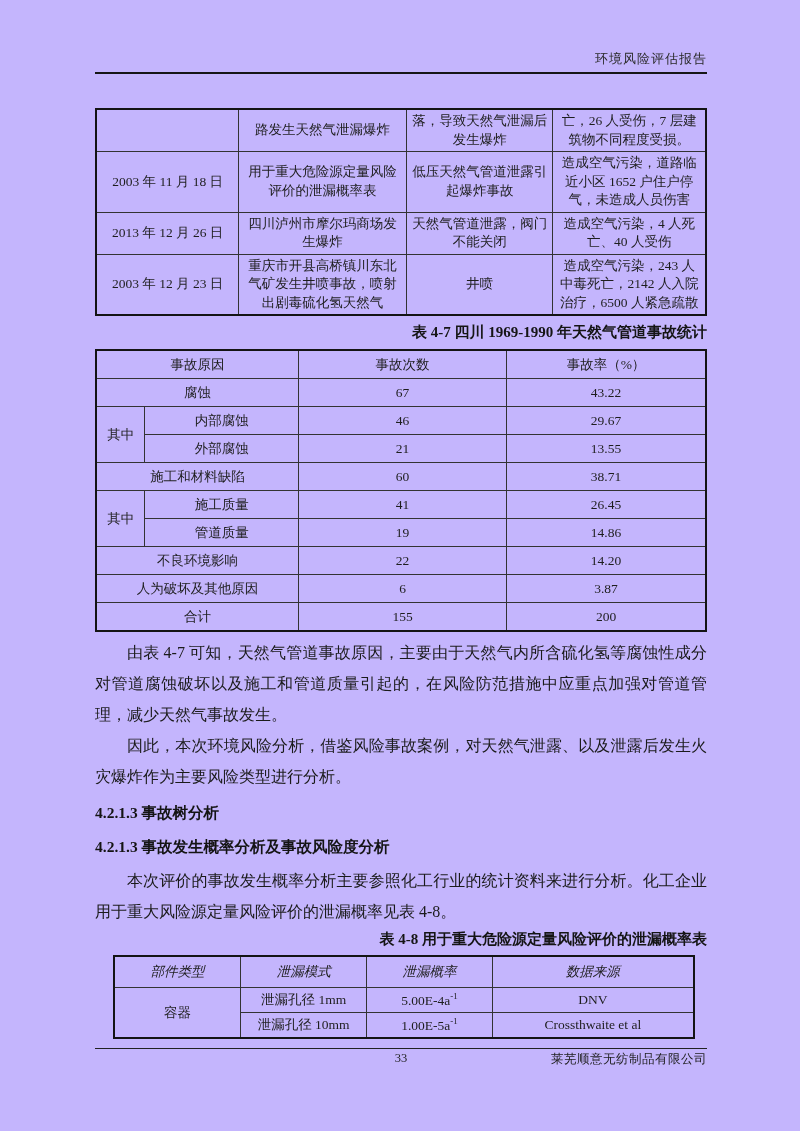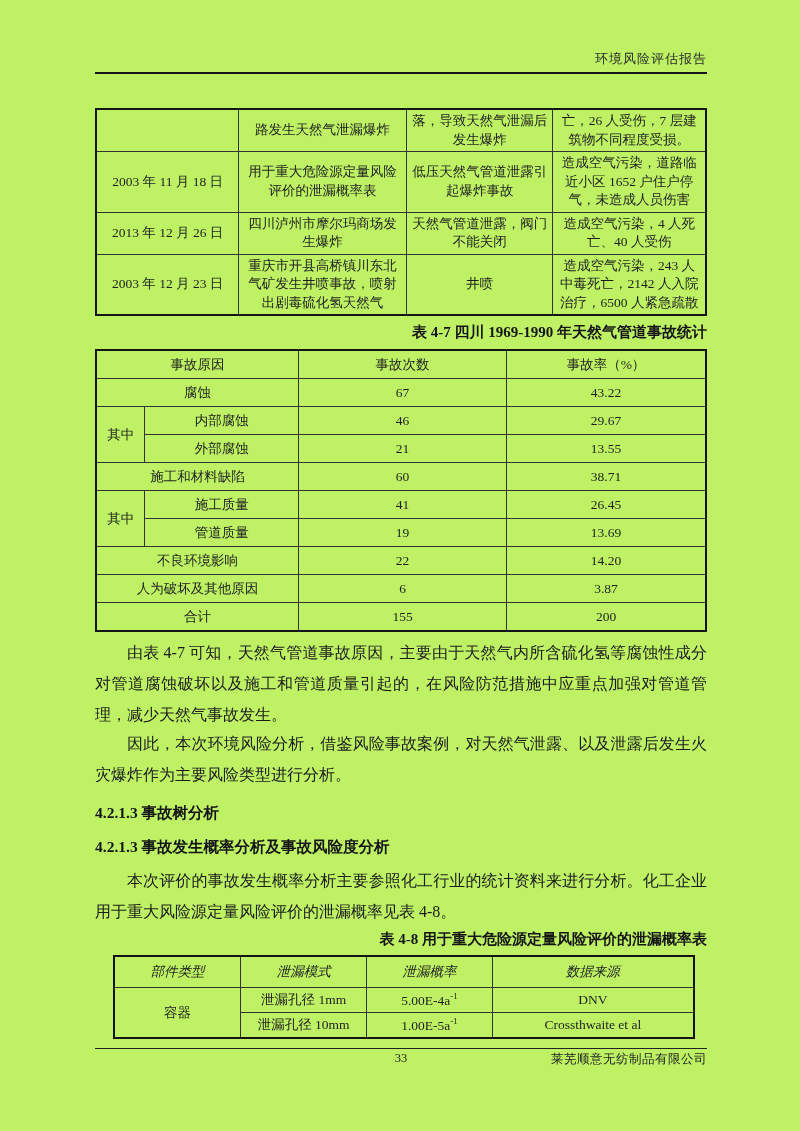--- a/index.html
+++ b/index.html
@@ -1,18 +1,18 @@
 <!DOCTYPE html>
 <html><head>
 <meta charset="utf-8">
 <style>
   html,body { margin:0; padding:0; background:#e8e8e8; }
   .page {
     position:relative; width:800px; height:1131px; margin:0 auto;
-    background:#bef264; overflow:hidden;
+    background:#c4b5fd; overflow:hidden;
     font-family:"Liberation Serif","DejaVu Serif",serif;
     color:#1e1e1e;
   }
   .content { padding:50px 93px 0 95px; }
 
   .doc-header { text-align:right; font-size:13px; letter-spacing:1px; color:#2a2a2a; height:18px; }
   .header-rule { margin-top:4px; border-top:2.2px solid #161616; height:0; }
 
   table { border-collapse:collapse; table-layout:fixed; }
   .t1 { width:612px; margin-top:34px; border:2.2px solid #141414; }
@@ -21,21 +21,21 @@
 
   .tbl-title { text-align:right; font-weight:bold; font-size:15px; margin-top:7px; color:#151515; }
 
   .t47 { width:612px; margin-top:7px; border:2.2px solid #141414; }
   .t47 td { border:1px solid #333; font-size:13.5px; height:27px;
             text-align:center; vertical-align:middle; padding:0 4px; }
 
   .para { margin:0; font-size:16px; line-height:31px; text-align:justify;
           text-indent:2em; color:#1b1b1b; }
   .p1 { margin-top:5px; }
-  .p2 { margin-top:0;font-family:Liberation Mono, monospace; }
+  .p2 { margin-top:0; }
   .p3 { margin-top:7px; }
   .heading { font-weight:bold; font-size:15.5px; margin:0; color:#141414; }
   .h1 { margin-top:11px; }
   .h2 { margin-top:13px; }
   .t48-title { margin-top:3px; }
 
   .t48 { width:582px; margin:6px 0 0 18px; border:2.2px solid #141414; }
   .t48 td { border:1px solid #333; font-size:13.5px; text-align:center;
             vertical-align:middle; padding:3px 4px; }
   .t48 .hrow td { height:24px;font-style:italic; }
@@ -129,21 +129,21 @@
         </tr>
         <tr>
           <td rowspan="2">其中</td>
           <td>施工质量</td>
           <td>41</td>
           <td>26.45</td>
         </tr>
         <tr>
           <td>管道质量</td>
           <td>19</td>
-          <td>13.69</td>
+          <td>14.86</td>
         </tr>
         <tr>
           <td colspan="2">不良环境影响</td>
           <td>22</td>
           <td>14.20</td>
         </tr>
         <tr>
           <td colspan="2">人为破坏及其他原因</td>
           <td>6</td>
           <td>3.87</td>

